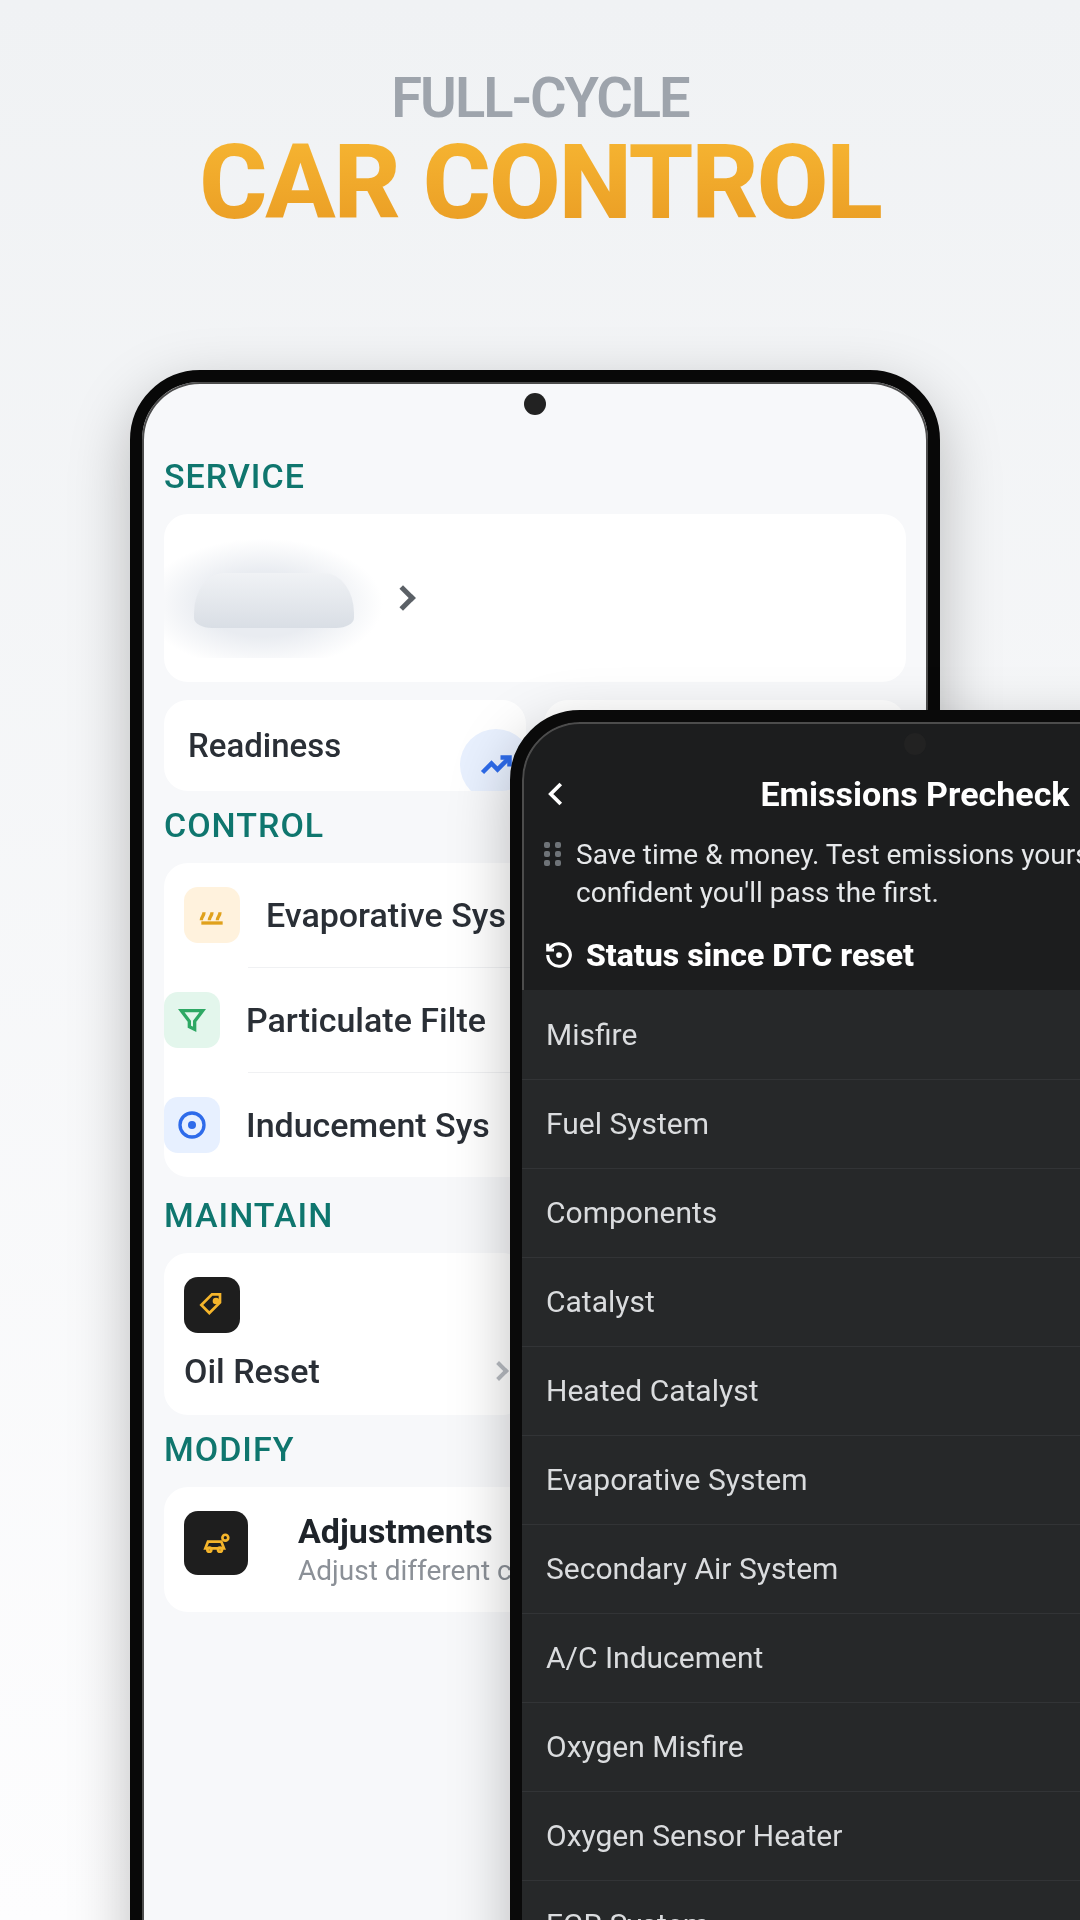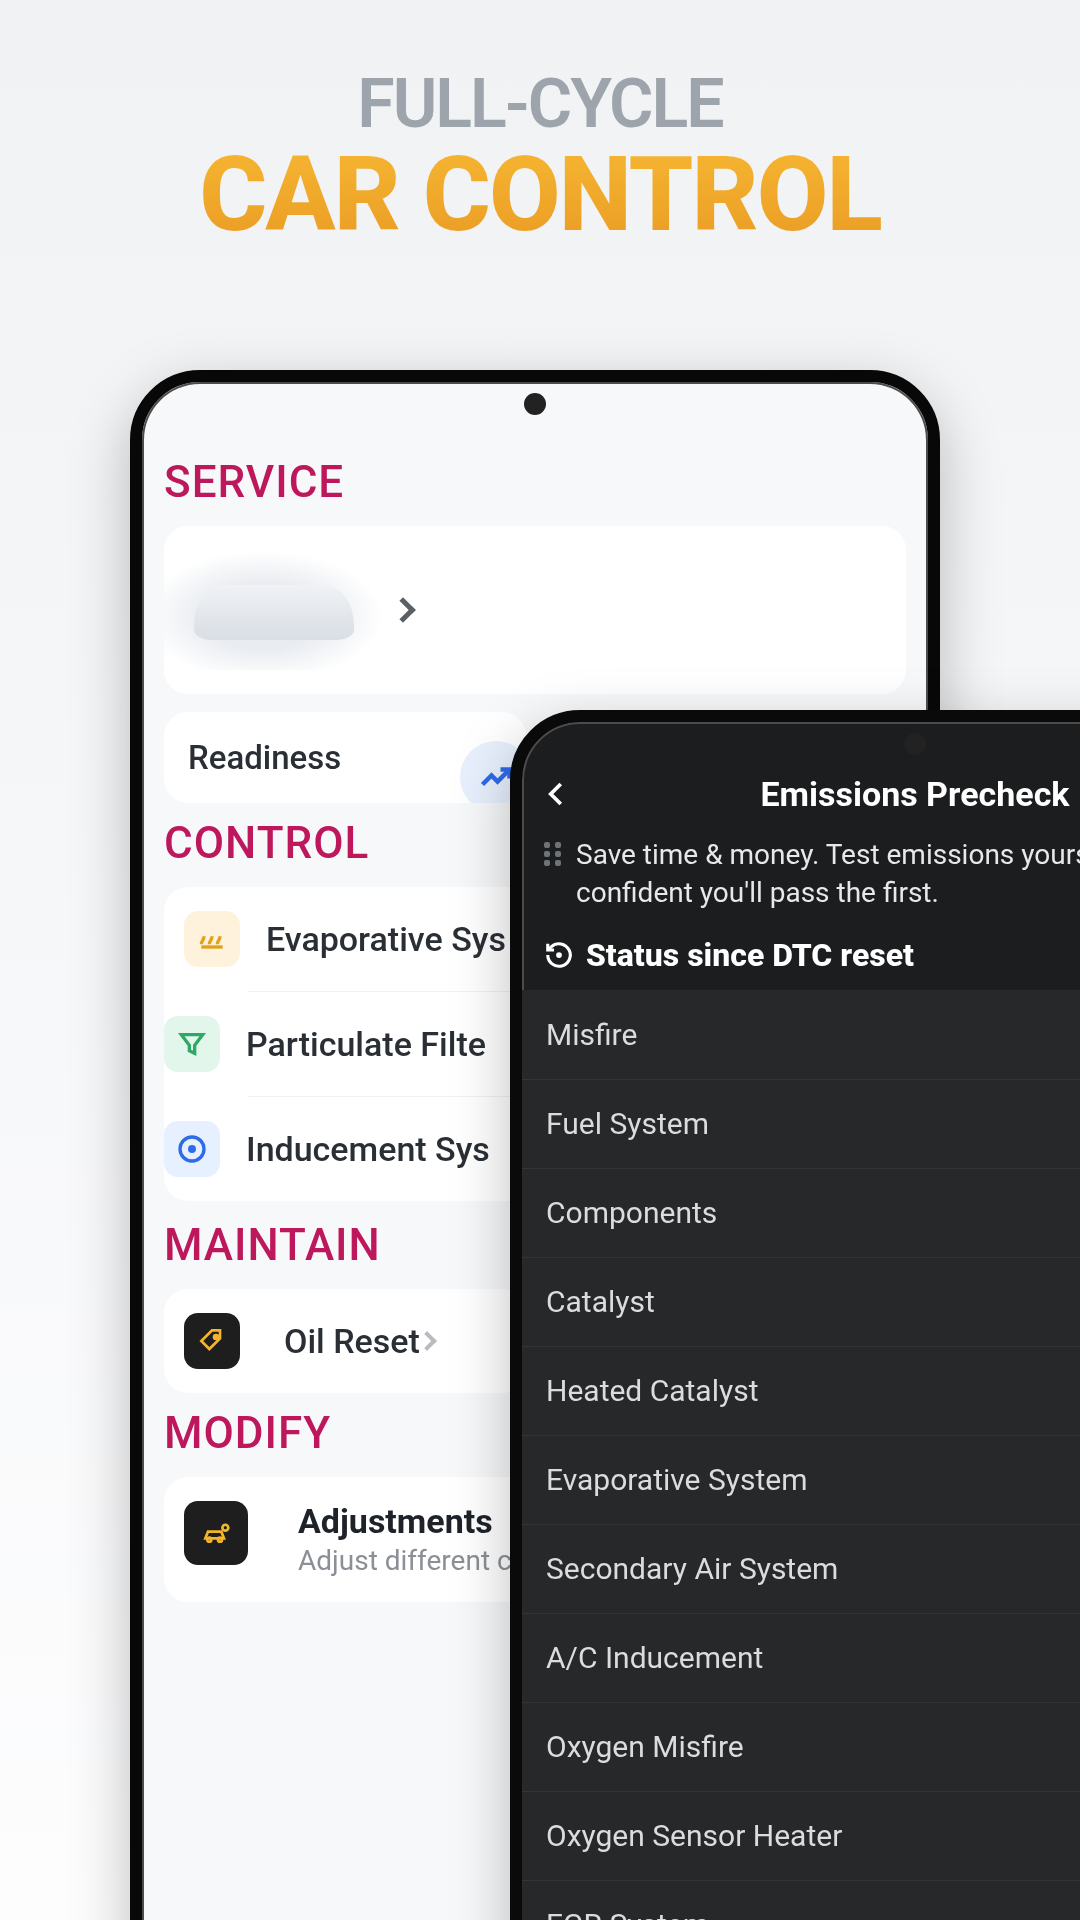--- a/index.html
+++ b/index.html
@@ -1,30 +1,30 @@
 <!DOCTYPE html>
 <html><head>
 <meta charset="utf-8">
 <style>
 * { margin:0; padding:0; box-sizing:border-box; font-family:-apple-system,BlinkMacSystemFont,"Segoe UI",Roboto,Helvetica,Arial,sans-serif; }
 body { width:1080px; height:1920px; background:linear-gradient(180deg,#F0F2F4 0%,#FDFDFE 100%); overflow:hidden; position:relative; }
 
 
 .headline { text-align:center; padding-top:70px; }
-.headline .line1 { font-size:68px; font-weight:600; color:#9EA4AC; letter-spacing:-2px; line-height:1; }
+.headline .line1 { font-size:56px; font-weight:600; color:#9EA4AC; letter-spacing:-2px; line-height:1; }
 .headline .line2 { font-size:104px; font-weight:800; background:linear-gradient(180deg,#F7B733 0%,#E99B23 100%); -webkit-background-clip:text; background-clip:text; color:transparent; letter-spacing:-2px; line-height:1.1; }
 
 
 .phone { position:absolute; border:12px solid #080808; border-radius:70px; background:#F7F8FA; box-shadow:0 0 0 2px #4C4C4C inset,0 20px 60px rgba(0,0,0,0.25); overflow:hidden; }
 .phone .notch { position:absolute; top:11px; left:50%; transform:translateX(-50%); width:22px; height:22px; background:#222; border-radius:50%; }
 
 
 .phone.back { left:130px; top:370px; width:810px; height:1700px; }
 .phone.back .screen { position:absolute; inset:0; padding:60px 22px 0; }
-.section-title { font-size:44px; font-weight:500; color:#be185d; letter-spacing:1px; margin:14px 0 18px; }
+.section-title { font-size:34px; font-weight:500; color:#0f766e; letter-spacing:1px; margin:14px 0 18px; }
 
 .card { background:#FFFFFF; border-radius:24px; margin-bottom:18px; }
 .emissions-card { display:flex; align-items:center; padding:24px 26px 24px 0; position:relative; }
 .car-art { width:220px; height:120px; background:radial-gradient(ellipse at 45% 55%,#E9ECF1 35%,transparent 70%); position:relative; flex-shrink:0; }
 .car-art::after { content:""; position:absolute; left:30px; top:35px; width:160px; height:55px; background:linear-gradient(180deg,#F0F2F5 0%,#D9DEE5 100%); border-radius:30px 30px 18px 18px / 40px 40px 10px 10px; filter:blur(0.5px); }
 .emissions-txt { flex:1; }
 .emissions-txt .t { font-size:34px; font-weight:700; color:#1E2329; }
 .emissions-txt .s { font-size:31px; color:#8B9097; line-height:1.25; margin-top:2px; }
 .chev { width:18px; height:18px; border-top:5px solid #5B6066; border-right:5px solid #5B6066; transform:rotate(45deg); margin-left:10px; }
 
@@ -37,21 +37,21 @@
 .list-item + .list-item { border-top:1px solid #F0F1F3; margin-left:84px; padding-left:0; }
 .list-item + .list-item .li-icon { margin-left:-84px; }
 .li-icon { width:56px; height:56px; border-radius:14px; margin-right:26px; display:flex; align-items:center; justify-content:center; flex-shrink:0; }
 .li-icon svg { width:32px; height:32px; }
 .ic-yellow { background:#FFF2DD; }
 .ic-green  { background:#E3F6EC; }
 .ic-blue   { background:#E7F0FF; }
 .ic-black  { background:#1E1E1E; border-radius:14px; }
 .li-chev   { margin-left:auto; width:14px; height:14px; border-top:4px solid #B8BCC2; border-right:4px solid #B8BCC2; transform:rotate(45deg); }
 
-.maintain-tile { background:#FFF; border-radius:24px; padding:24px 20px; display:flex; flex-direction:row; gap:18px; width:calc(50% - 9px); }
+.maintain-tile { background:#FFF; border-radius:24px; padding:24px 20px; display:flex; flex-direction:column; gap:18px; width:calc(50% - 9px); }
 .modify-card   { background:#FFF; border-radius:24px; padding:24px 20px; display:flex; gap:24px; align-items:flex-start; }
 .modify-card .mt { font-size:34px; font-weight:700; color:#1E2329; }
 .modify-card .ms { font-size:28px; color:#8B9097; line-height:1.25; margin-top:2px; }
 
 
 .phone.front { left:510px; top:710px; width:810px; height:1700px; background:#1C1D1E; border-color:#0A0A0A; }
 .front .screen { position:absolute; inset:0; padding-top:46px; color:#fff; }
 .front-header { display:flex; align-items:center; padding:6px 18px 16px; }
 .back-arrow { width:34px; height:34px; display:flex; align-items:center; justify-content:center; }
 .back-arrow svg { width:30px; height:30px; stroke:#fff; stroke-width:3; fill:none; }

